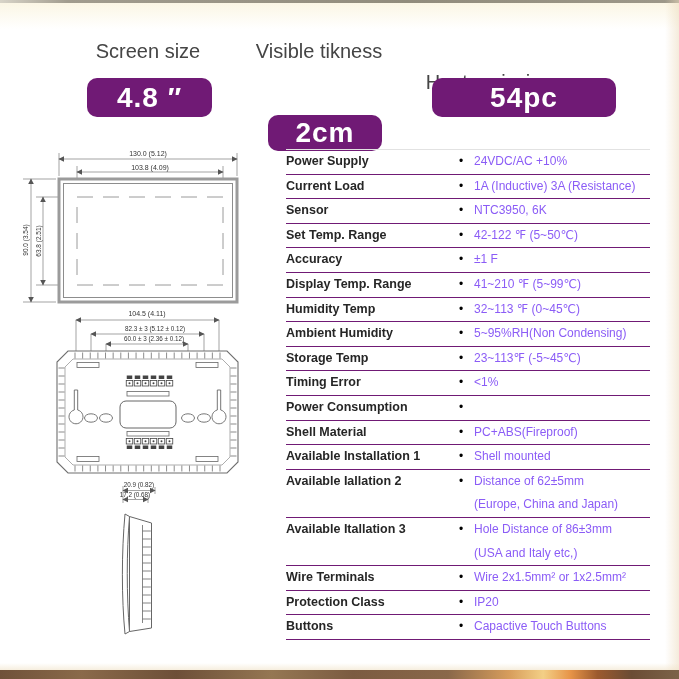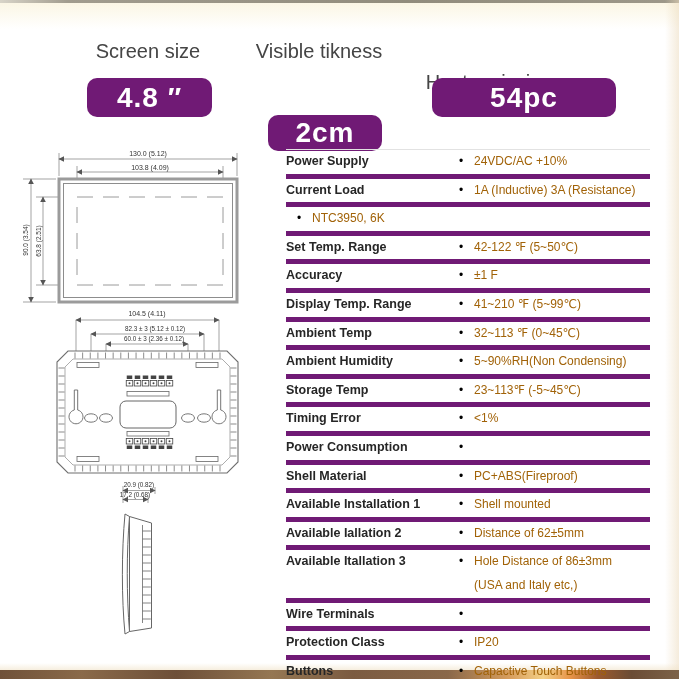--- a/index.html
+++ b/index.html
@@ -22,24 +22,24 @@
 
   
   .hdr-label{position:absolute;top:40px;height:22px;text-align:center;
     font-size:20px;color:#454545;line-height:22px;}
   .badge{position:absolute;background:#701a75;border-radius:10px;color:#ffffff;
     display:flex;align-items:center;justify-content:center;
     font-weight:700;font-size:28px;letter-spacing:1px;}
 
   
   .spec-table{position:absolute;left:286px;top:149px;width:364px;border-top:1px solid #e2e2e2;}
-  .row{display:flex;align-items:flex-start;border-bottom:5px solid #701a75;line-height:23.6px;}
+  .row{display:flex;align-items:flex-start;border-bottom:1px solid #701a75;line-height:23.6px;}
   .lbl{width:162px;font-weight:700;font-size:12.5px;color:#262626;white-space:nowrap;}
   .blt{width:26px;text-align:center;font-size:12px;color:#000;}
-  .val{flex:1;font-size:12px;color:#a16207;white-space:nowrap;}
+  .val{flex:1;font-size:12px;color:#8b5cf6;white-space:nowrap;}
   .val div{white-space:nowrap;}
 
   
   .drawings{position:absolute;left:15px;top:140px;}
   svg text{font-family:"Liberation Sans","DejaVu Sans",sans-serif;fill:#333;}
 </style>
 </head>
 <body>
 
 <div class="top-line"></div>
@@ -262,47 +262,48 @@
       <div class="lbl">Power Supply</div>
       <div class="blt">•</div>
       <div class="val">24VDC/AC +10%</div>
     </div>
   <div class="row">
       <div class="lbl">Current Load</div>
       <div class="blt">•</div>
       <div class="val">1A (Inductive) 3A (Resistance)</div>
     </div>
   <div class="row">
+      <div class="lbl">Sensor</div>
       <div class="blt">•</div>
       <div class="val">NTC3950, 6K</div>
     </div>
   <div class="row">
       <div class="lbl">Set Temp. Range</div>
       <div class="blt">•</div>
       <div class="val">42-122 ℉ (5~50℃)</div>
     </div>
   <div class="row">
       <div class="lbl">Accuracy</div>
       <div class="blt">•</div>
       <div class="val">±1 F</div>
     </div>
   <div class="row">
       <div class="lbl">Display Temp. Range</div>
       <div class="blt">•</div>
       <div class="val">41~210 ℉ (5~99℃)</div>
     </div>
   <div class="row">
-      <div class="lbl">Ambient Temp</div>
+      <div class="lbl">Humidity Temp</div>
       <div class="blt">•</div>
       <div class="val">32~113 ℉ (0~45℃)</div>
     </div>
   <div class="row">
       <div class="lbl">Ambient Humidity</div>
       <div class="blt">•</div>
-      <div class="val">5~90%RH(Non Condensing)</div>
+      <div class="val">5~95%RH(Non Condensing)</div>
     </div>
   <div class="row">
       <div class="lbl">Storage Temp</div>
       <div class="blt">•</div>
       <div class="val">23~113℉ (-5~45℃)</div>
     </div>
   <div class="row">
       <div class="lbl">Timing Error</div>
       <div class="blt">•</div>
       <div class="val">&lt;1%</div>
@@ -319,33 +320,35 @@
   <div class="row">
       <div class="lbl">Available Installation 1</div>
       <div class="blt">•</div>
       <div class="val">Shell mounted</div>
     </div>
   <div class="row">
       <div class="lbl">Available Iallation 2</div>
       <div class="blt">•</div>
       <div class="val">
         <div>Distance of 62±5mm</div>
+        <div>(Europe, China and Japan)</div>
       </div>
     </div>
   <div class="row">
       <div class="lbl">Available Itallation 3</div>
       <div class="blt">•</div>
       <div class="val">
         <div>Hole Distance of 86±3mm</div>
         <div>(USA and Italy etc,)</div>
       </div>
     </div>
   <div class="row">
       <div class="lbl">Wire Terminals</div>
       <div class="blt">•</div>
+      <div class="val">Wire 2x1.5mm² or 1x2.5mm²</div>
     </div>
   <div class="row">
       <div class="lbl">Protection Class</div>
       <div class="blt">•</div>
       <div class="val">IP20</div>
     </div>
   <div class="row">
       <div class="lbl">Buttons</div>
       <div class="blt">•</div>
       <div class="val">Capactive Touch Buttons</div>

